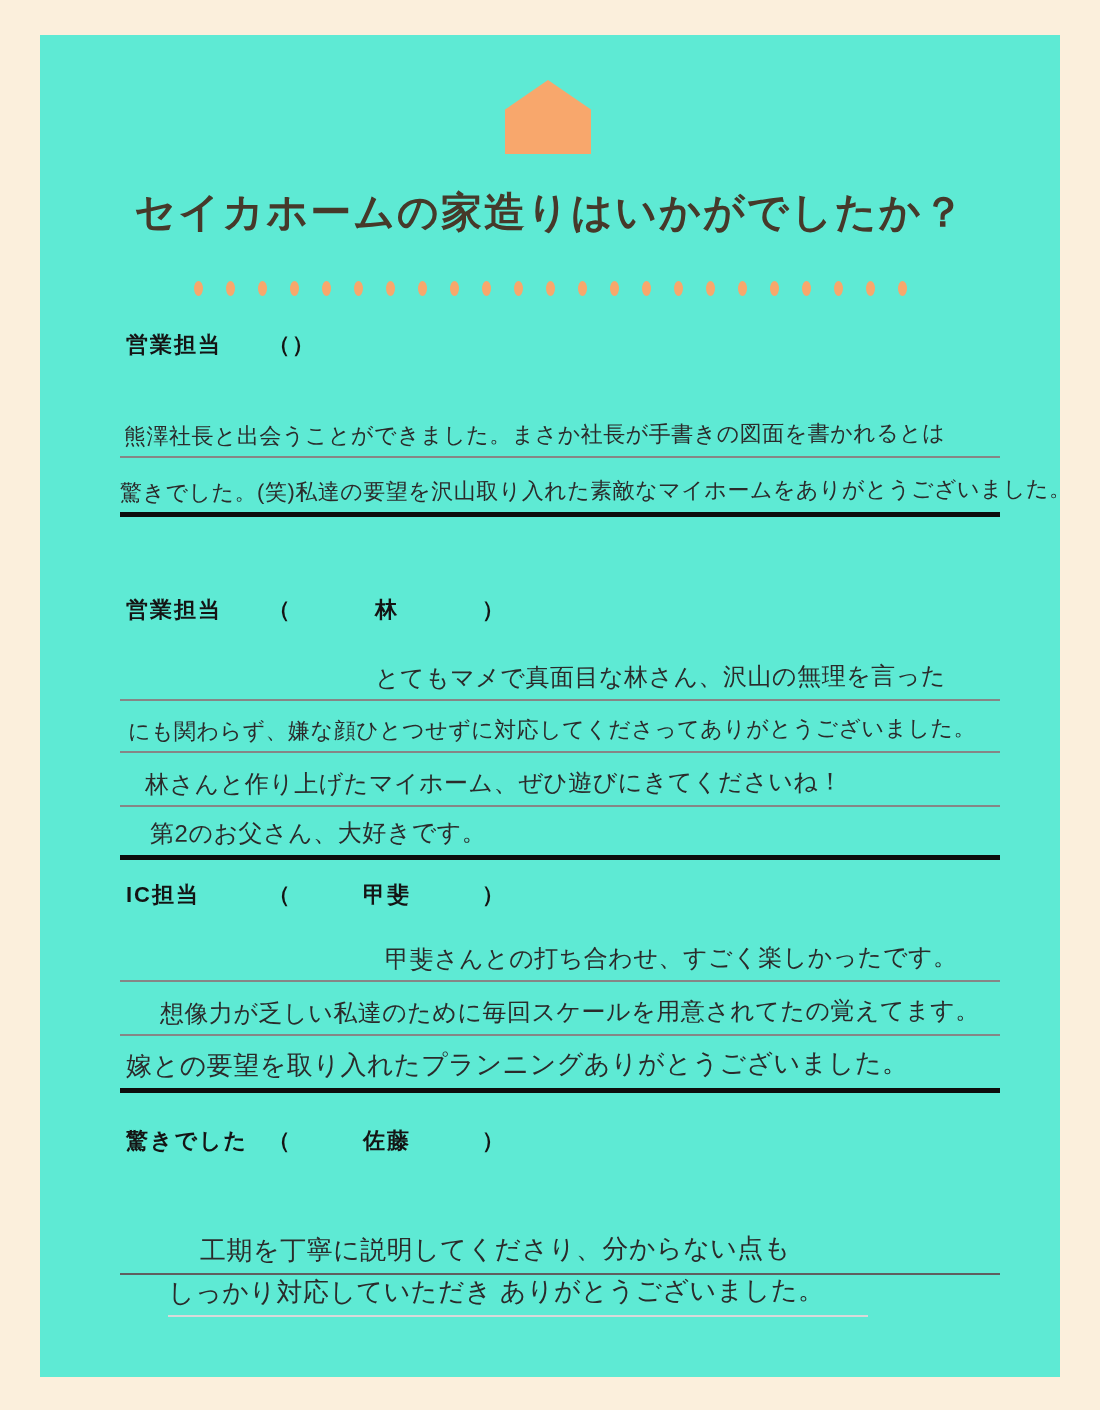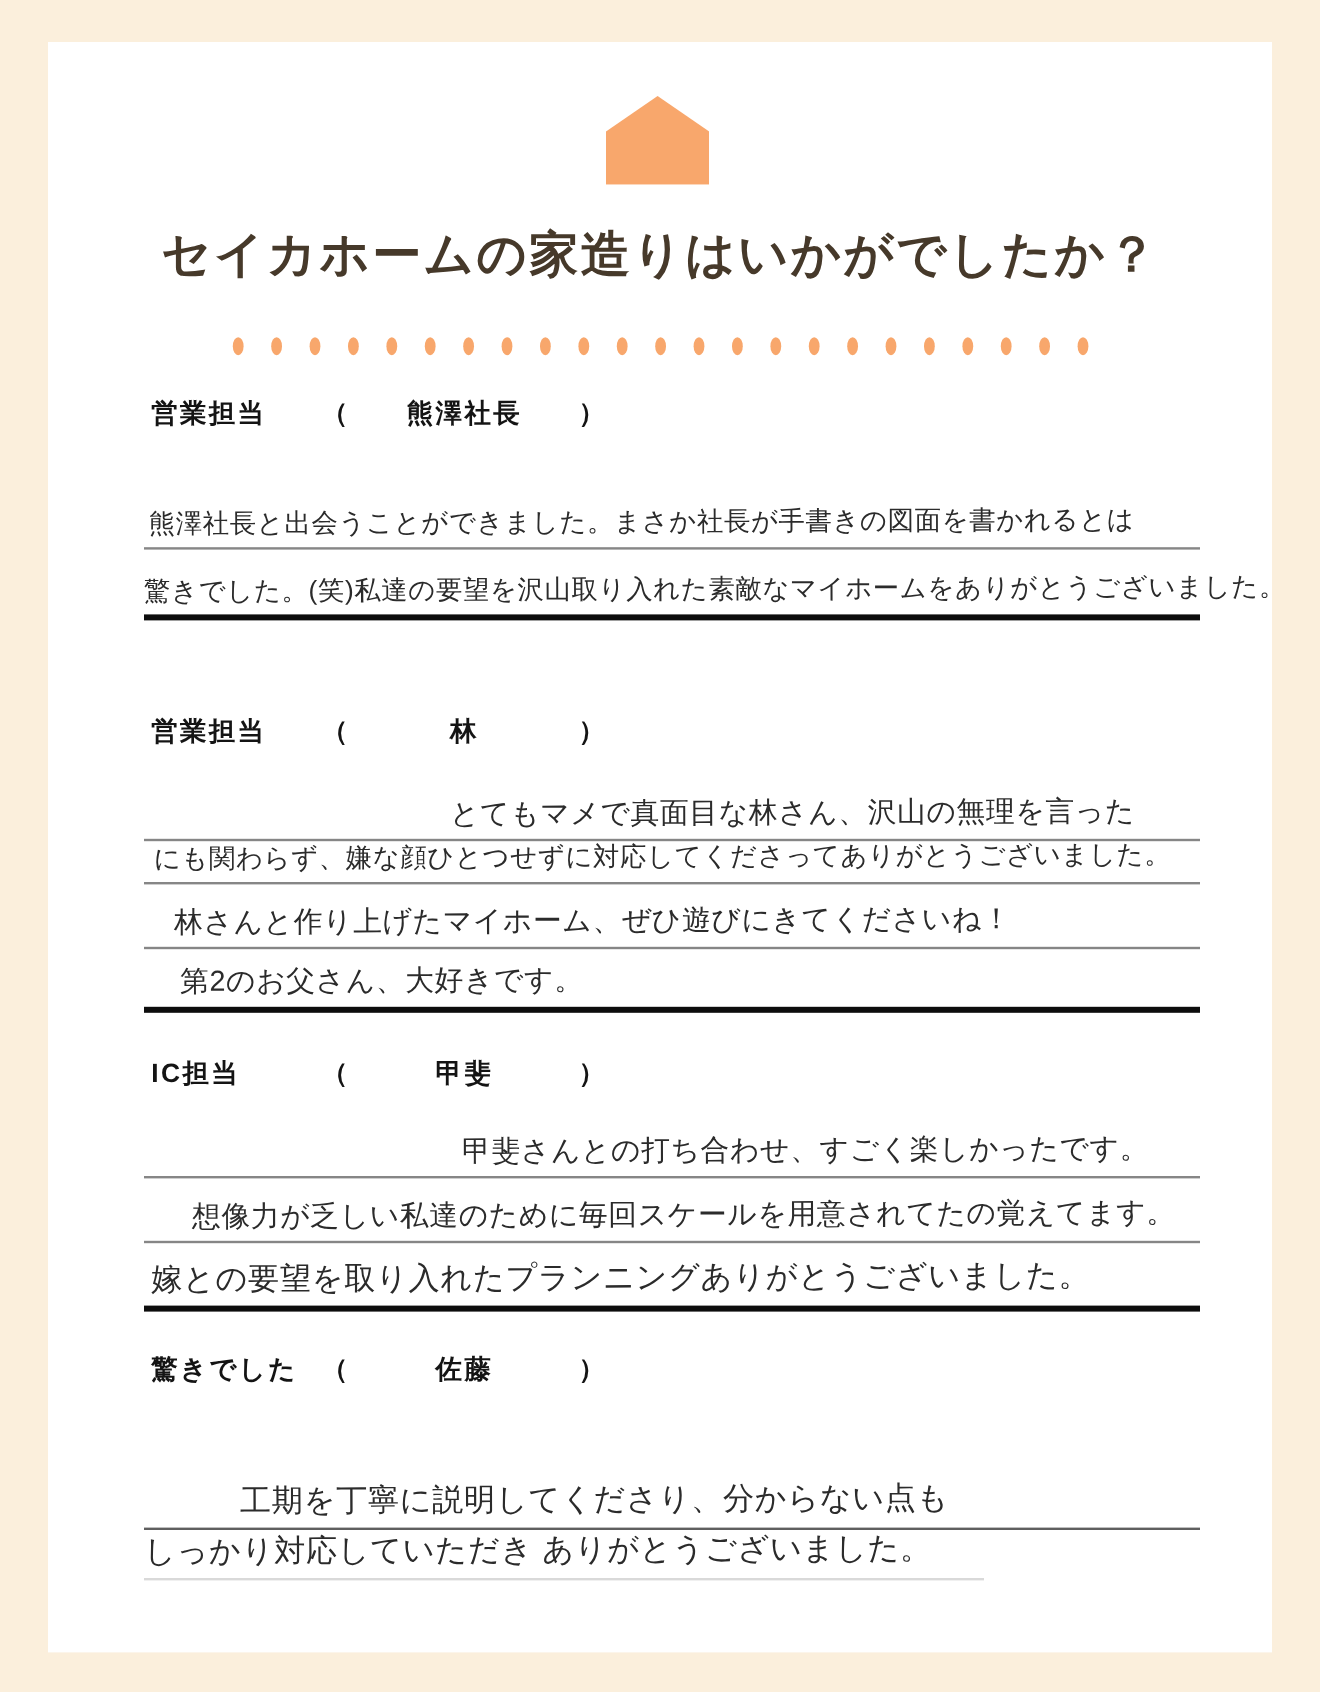--- a/index.html
+++ b/index.html
@@ -7,21 +7,21 @@
   body {
     background: #FBEFDC;
     font-family: "Liberation Sans", sans-serif;
     position: relative;
     overflow: hidden;
   }
   .card {
     position: absolute;
     left: 40px; top: 35px;
     width: 1020px; height: 1342px;
-    background: #ffffff;
+    background: #5eead4;
   }
   .house {
     position: absolute;
     left: 465px; top: 45px;
     width: 86px; height: 74px;
     background: #F8A76C;
     clip-path: polygon(50% 0%, 100% 40%, 100% 100%, 0% 100%, 0% 40%);
   }
   .title {
     position: absolute;
@@ -124,21 +124,20 @@
       <span class="dot"></span>
       <span class="dot"></span>
       <span class="dot"></span>
       <span class="dot"></span>
     </div>
 
   <div class="section" style="top:295px">
     <h2 class="heading">
       <span class="role">営業担当</span>
       <span class="paren">（</span>
-      <span class="pname">熊澤社長</span>
       <span class="paren">）</span>
     </h2>
     <div class="lines">
       <div class="hand-line u" style="height:78px; padding-left:4px;">
         <span class="hand sm">熊澤社長と出会うことができました。まさか社長が手書きの図面を書かれるとは</span>
       </div>
       <div class="hand-line" style="height:54px;">
         <span class="hand sm">驚きでした。(笑)私達の要望を沢山取り入れた素敵なマイホームをありがとうございました。</span>
       </div>
       <div class="thick-line"></div>
@@ -149,21 +148,21 @@
     <h2 class="heading">
       <span class="role">営業担当</span>
       <span class="paren">（</span>
       <span class="pname">林</span>
       <span class="paren">）</span>
     </h2>
     <div class="lines">
       <div class="hand-line u" style="height:56px; padding-left:255px;">
         <span class="hand md">とてもマメで真面目な林さん、沢山の無理を言った</span>
       </div>
-      <div class="hand-line u" style="height:36px; padding-left:8px;">
+      <div class="hand-line u" style="height:52px; padding-left:8px;">
         <span class="hand sm">にも関わらず、嫌な顔ひとつせずに対応してくださってありがとうございました。</span>
       </div>
       <div class="hand-line u" style="height:54px; padding-left:25px;">
         <span class="hand md">林さんと作り上げたマイホーム、ぜひ遊びにきてくださいね！</span>
       </div>
       <div class="hand-line" style="height:48px; padding-left:30px;">
         <span class="hand md">第2のお父さん、大好きです。</span>
       </div>
       <div class="thick-line"></div>
     </div>
@@ -194,19 +193,19 @@
     <h2 class="heading">
       <span class="role">驚きでした</span>
       <span class="paren">（</span>
       <span class="pname">佐藤</span>
       <span class="paren">）</span>
     </h2>
     <div class="lines" style="margin-top:55px">
       <div class="hand-line u" style="height:58px; padding-left:80px; border-bottom-color:#5f5f5f;">
         <span class="hand">工期を丁寧に説明してくださり、分からない点も</span>
       </div>
-      <div class="hand-line u-faint" style="height:42px; width:700px;">
+      <div class="hand-line u-faint" style="height:42px; margin-left:48px; width:700px;">
         <span class="hand">しっかり対応していただき ありがとうございました。</span>
       </div>
     </div>
   </div>
 
 </div>
 
 </body></html>

